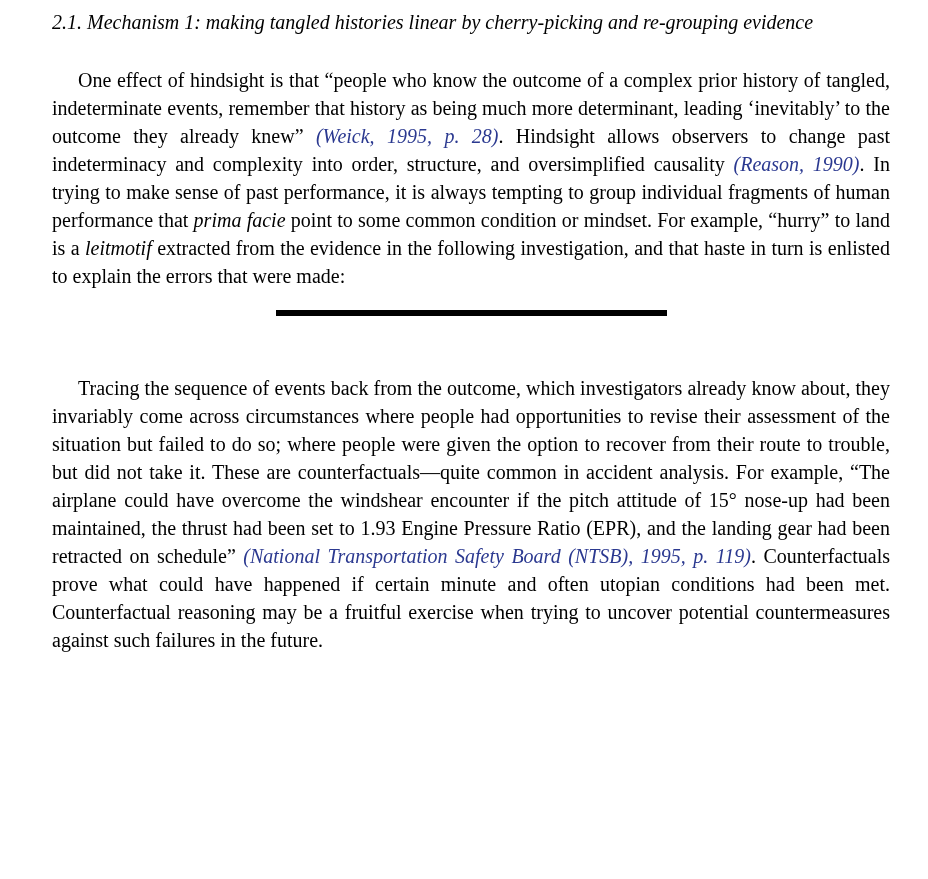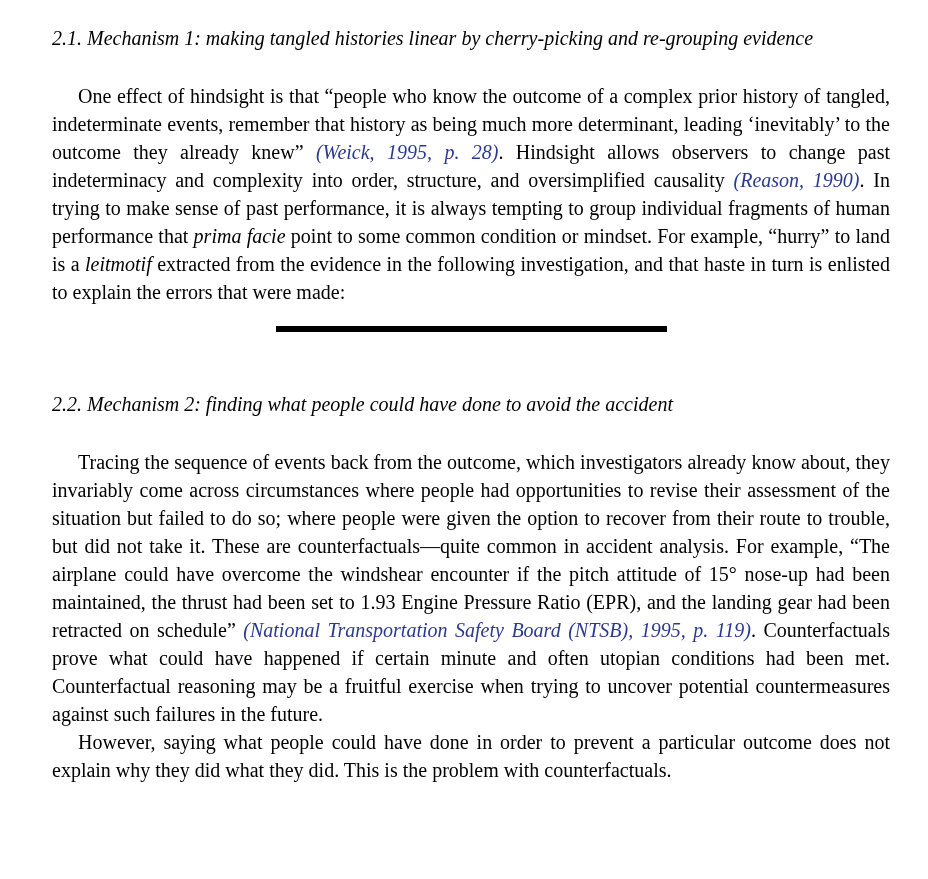--- a/index.html
+++ b/index.html
@@ -11,21 +11,21 @@
   html,body{margin:0;padding:0;}
   body{
     width:928px;height:879px;
     background:var(--page-bg);
     color:var(--text-color);
     font-family:"Liberation Serif", serif;
     overflow:hidden;
   }
   .page{
     width:928px;height:879px;
-    padding:24px 38px 0 52px;
+    padding:8px 38px 0 52px;
   }
   .section-heading{
     margin:0;
     font-size:20px;
     line-height:28px;
     font-weight:normal;
     font-style:italic;
     text-align:justify;
   }
   .heading-gap{margin-bottom:30px;}
@@ -57,18 +57,16 @@
 
   <section>
     <h2 class="section-heading heading-gap">2.1. Mechanism 1: making tangled histories linear by cherry-picking and re-grouping evidence</h2>
     <p class="body-para"><span>One effect of hindsight is that “people who know the outcome of a complex prior history of tangled, indeterminate events, remember that history as being much more determinant, leading ‘inevitably’ to the outcome they already knew” </span><a class="cite">(Weick, 1995, p. 28)</a><span>. Hindsight allows observers to change past indeterminacy and complexity into order, structure, and oversimplified causality </span><a class="cite">(Reason, 1990)</a><span>. In trying to make sense of past performance, it is always tempting to group individual fragments of human performance that </span><span class="latin">prima facie</span><span> point to some common condition or mindset. For example, “hurry” to land is a </span><span class="latin">leitmotif</span><span> extracted from the evidence in the following investigation, and that haste in turn is enlisted to explain the errors that were made:</span></p>
   </section>
 
   <div class="rule"></div>
   <div class="rule-gap"></div>
 
   <section>
-    <h2 class="section-heading heading-gap">2.2. Mechanism 2: finding what people could have done to avoid the accident</h2>
     <p class="body-para"><span>Tracing the sequence of events back from the outcome, which investigators already know about, they invariably come across circumstances where people had opportunities to revise their assessment of the situation but failed to do so; where people were given the option to recover from their route to trouble, but did not take it. These are counterfactuals—quite common in accident analysis. For example, “The airplane could have overcome the windshear encounter if the pitch attitude of 15° nose-up had been maintained, the thrust had been set to 1.93 Engine Pressure Ratio (EPR), and the landing gear had been retracted on schedule” </span><a class="cite">(National Transportation Safety Board (NTSB), 1995, p. 119)</a><span>. Counterfactuals prove what could have happened if certain minute and often utopian conditions had been met. Counterfactual reasoning may be a fruitful exercise when trying to uncover potential countermeasures against such failures in the future.</span></p>
-    <p class="body-para"><span>However, saying what people could have done in order to prevent a particular outcome does not explain why they did what they did. This is the problem with counterfactuals.</span></p>
   </section>
 
 </div>
 
 </body></html>

